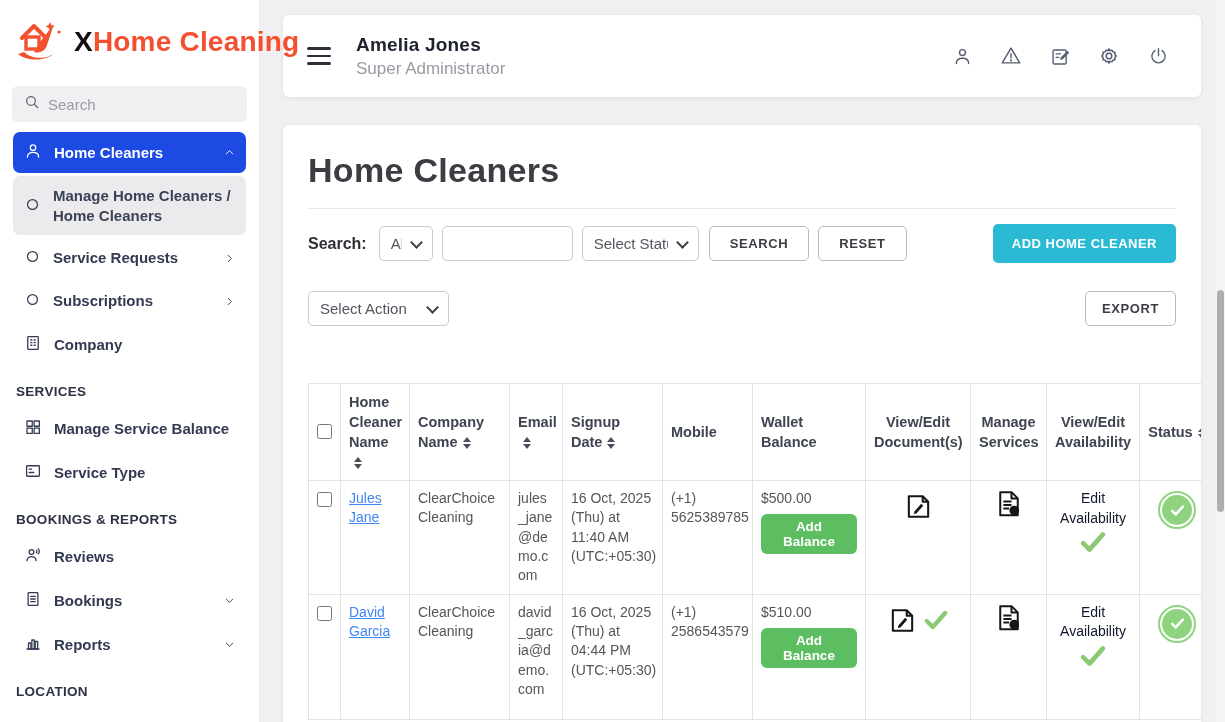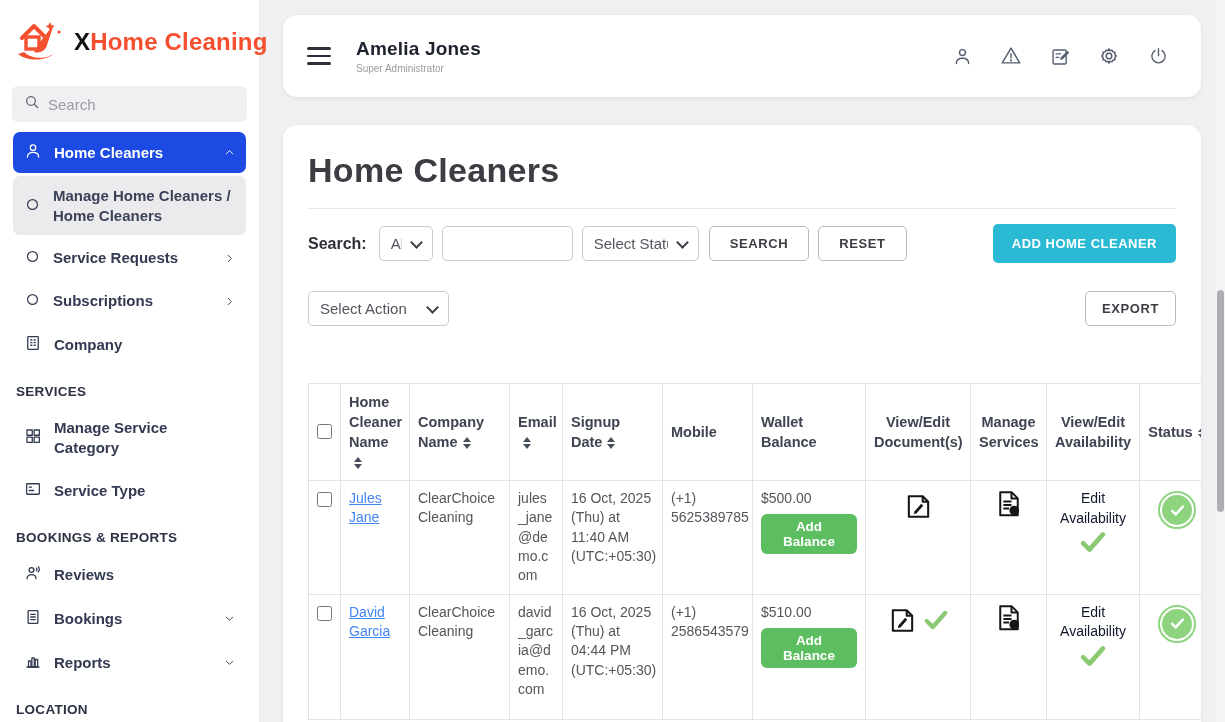--- a/index.html
+++ b/index.html
@@ -3,21 +3,21 @@
 <meta charset="utf-8">
 <style>
   * { margin:0; padding:0; box-sizing:border-box; }
   html,body { width:1225px; height:722px; overflow:hidden; background:#f0f0f2;
     font-family:"Liberation Sans", sans-serif; color:#3b3b44; }
 
   
   .sidebar { position:fixed; left:0; top:0; width:260px; height:722px; background:#fff;
     border-right:1px solid #ececee; z-index:5; }
   .logo-row { display:flex; align-items:center; gap:8px; padding:16px 12px 12px 14px; }
-  .logo-text { font-size:24px; font-weight:800; letter-spacing:.2px; white-space:nowrap; }
+  .logo-text { font-size:28px; font-weight:800; letter-spacing:.2px; white-space:nowrap; }
   .logo-x { color:#111; } .logo-rest { color:#f4502f; }
   .side-search { margin:6px 12px 10px 12px; background:#f0f0f2; border-radius:6px;
     display:flex; align-items:center; gap:8px; padding:8px 12px; }
   .side-search input { border:none; background:transparent; outline:none; font-size:15px;
     color:#444; width:100%; font-family:inherit; }
   .side-search input::placeholder { color:#9a9aa2; }
   .nav { font-size:15px; color:#333a52; }
   .nav-item { display:flex; align-items:center; gap:12px; margin:3px 13px; padding:10px 11px;
     border-radius:7px; cursor:pointer; font-weight:700; }
   .nav-item .lbl { flex:1; line-height:1.3; }
@@ -26,27 +26,27 @@
   .nav-item.sub { background:#ebebed; border-radius:7px; color:#3b4258; }
   .nav-sec { font-size:13.5px; font-weight:700; color:#2c3244; letter-spacing:.3px;
     padding:16px 16px 6px 16px; }
   .nav svg { stroke:#333a52; fill:none; stroke-width:1.7; stroke-linecap:round; stroke-linejoin:round; flex:none; }
   .chev { flex:none; display:flex; }
   .chev svg { stroke-width:2; }
   .nav-item.active .chev svg { stroke:#fff; }
 
   
   .main { margin-left:260px; padding:15px 24px 0 23px; }
-  .card { background:#fff; border-radius:14px; box-shadow:0 1px 4px rgba(30,30,60,.07); }
+  .card { background:#fff; border-radius:6px; box-shadow:0 1px 4px rgba(30,30,60,.07); }
   .topbar { height:82px; display:flex; align-items:center; padding:0 28px 0 24px; }
   .hamburger { width:24px; cursor:pointer; display:flex; flex-direction:column; gap:5px; }
   .hamburger span { height:2.6px; background:#2e2e38; border-radius:2px; }
   .user-block { margin-left:25px; }
   .user-name { font-size:19px; font-weight:700; color:#1e222e; letter-spacing:.2px; }
-  .user-role { font-size:10px; color:#9a9aa2; margin-top:3px; }
+  .user-role { font-size:17px; color:#9a9aa2; margin-top:3px; }
   .top-icons { margin-left:auto; display:flex; align-items:center; gap:19px; }
   .icon-btn { width:30px; height:30px; display:flex; align-items:center; justify-content:center; cursor:pointer; }
   .top-icons svg { stroke:#565e72; fill:none; stroke-width:1.6; stroke-linecap:round; stroke-linejoin:round; }
 
   .content { margin-top:28px; min-height:597px; padding:26px 25px 20px 25px; overflow:hidden; }
   .page-title { font-size:34px; font-weight:600; color:#3c3c42; letter-spacing:.3px; }
   .title-rule { border:none; border-top:1px solid #e8e8ea; margin:18px 0 0 0; }
 
   
   .filter-row { display:flex; align-items:center; margin-top:15px; gap:9px; }
@@ -191,21 +191,21 @@
 
     <div class="nav-item">
       <span>
         <svg width="18" height="18" viewBox="0 0 24 24">
             <rect x="4" y="4" width="7" height="7"></rect>
             <rect x="13.5" y="4" width="7" height="7"></rect>
             <rect x="4" y="13.5" width="7" height="7"></rect>
             <rect x="13.5" y="13.5" width="7" height="7"></rect>
           </svg>
       </span>
-      <span class="lbl">Manage Service Category</span>
+      <span class="lbl">Manage Service Balance</span>
     </div>
 
     <div class="nav-item">
       <span>
         <svg width="18" height="18" viewBox="0 0 24 24">
             <rect x="3.5" y="5" width="17" height="14" rx="1"></rect>
             <line x1="7" y1="9.5" x2="10" y2="9.5"></line>
             <line x1="7" y1="14" x2="13" y2="14"></line>
           </svg>
       </span>

